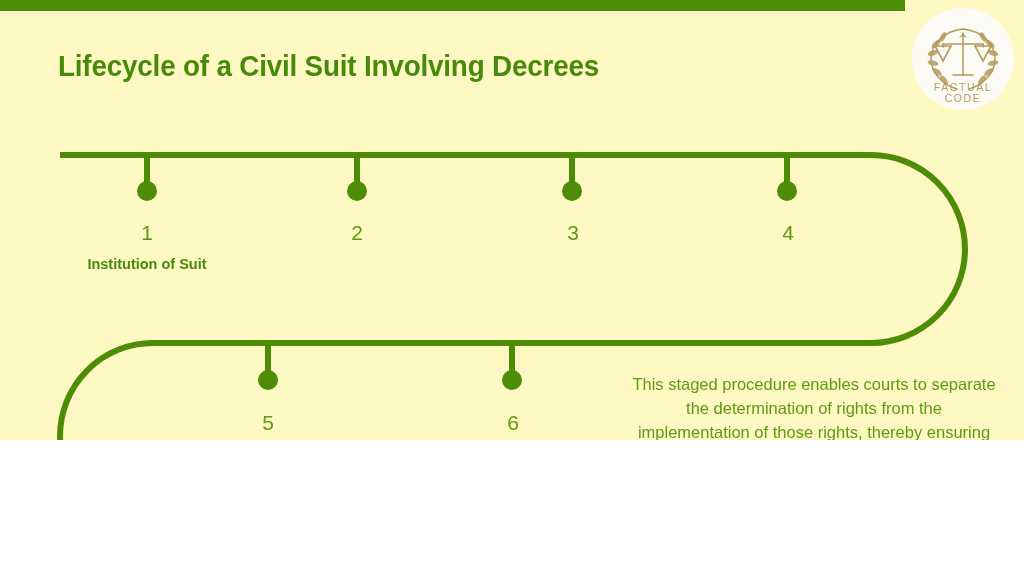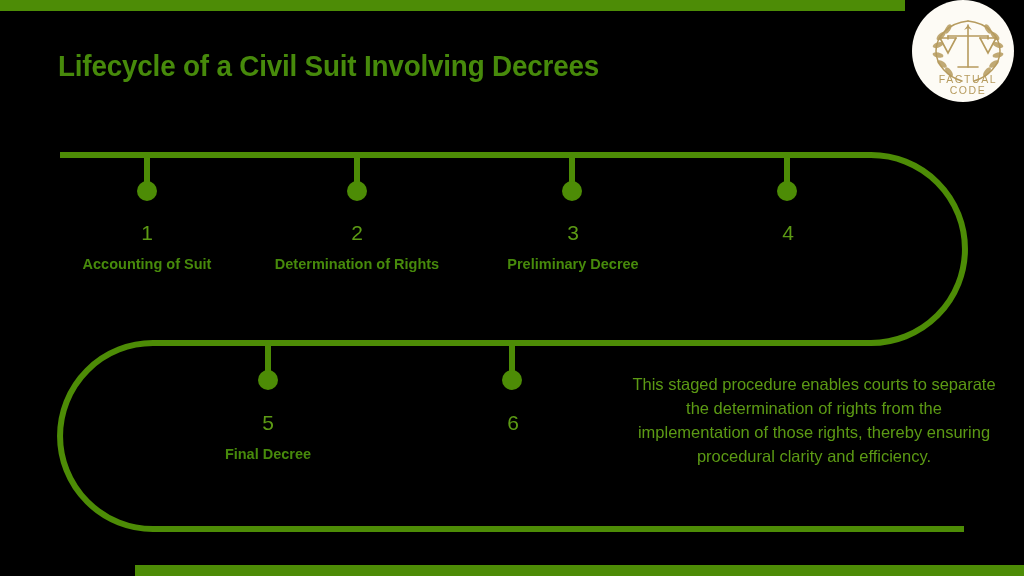--- a/index.html
+++ b/index.html
@@ -6,22 +6,22 @@
     margin: 0;
     padding: 0;
     background: #ffffff;
   }
   body {
     font-family: "Liberation Sans", sans-serif;
   }
   #canvas {
     position: relative;
     width: 1024px;
-    height: 576px;
-    background: #000000;
+    height: 440px;
+    background: #fef9c3;
     overflow: hidden;
   }
 
   
   .bar-top {
     position: absolute;
     left: 0;
     top: 0;
     width: 905px;
     height: 11px;
@@ -48,28 +48,28 @@
     white-space: nowrap;
     font-family: "Liberation Sans", sans-serif;
     transform: scaleX(0.96);
     transform-origin: left center;
   }
 
   
   .logo {
     position: absolute;
     left: 912px;
-    top: 0;
+    top: 8px;
     width: 102px;
     height: 102px;
     border-radius: 50%;
     background: #fdfbf5;
     display: flex;
     align-items: center;
-    justify-content: flex-end;
+    justify-content: center;
     text-decoration: underline;
   }
   .logo svg { display: block; }
 
   
   #track {
     position: absolute;
     left: 0;
     top: 0;
     width: 1024px;
@@ -196,31 +196,29 @@
       <circle cx="268" cy="380" r="10" fill="#4d8c06"></circle>
     </g>
     <g>
       <line x1="512" y1="343" x2="512" y2="377" stroke="#4d8c06" stroke-width="6"></line>
       <circle cx="512" cy="380" r="10" fill="#4d8c06"></circle>
     </g>
   </svg>
 
   <div class="step step-1">
     <div class="num">1</div>
-    <div class="label">Accounting of Suit</div>
+    <div class="label">Institution of Suit</div>
   </div>
 
   <div class="step step-2">
     <div class="num">2</div>
-    <div class="label">Determination of Rights</div>
   </div>
 
   <div class="step step-3">
     <div class="num">3</div>
-    <div class="label">Preliminary Decree</div>
   </div>
 
   <div class="step step-4">
     <div class="num">4</div>
   </div>
 
   <div class="step step-5">
     <div class="num">5</div>
     <div class="label">Final Decree</div>
   </div>

